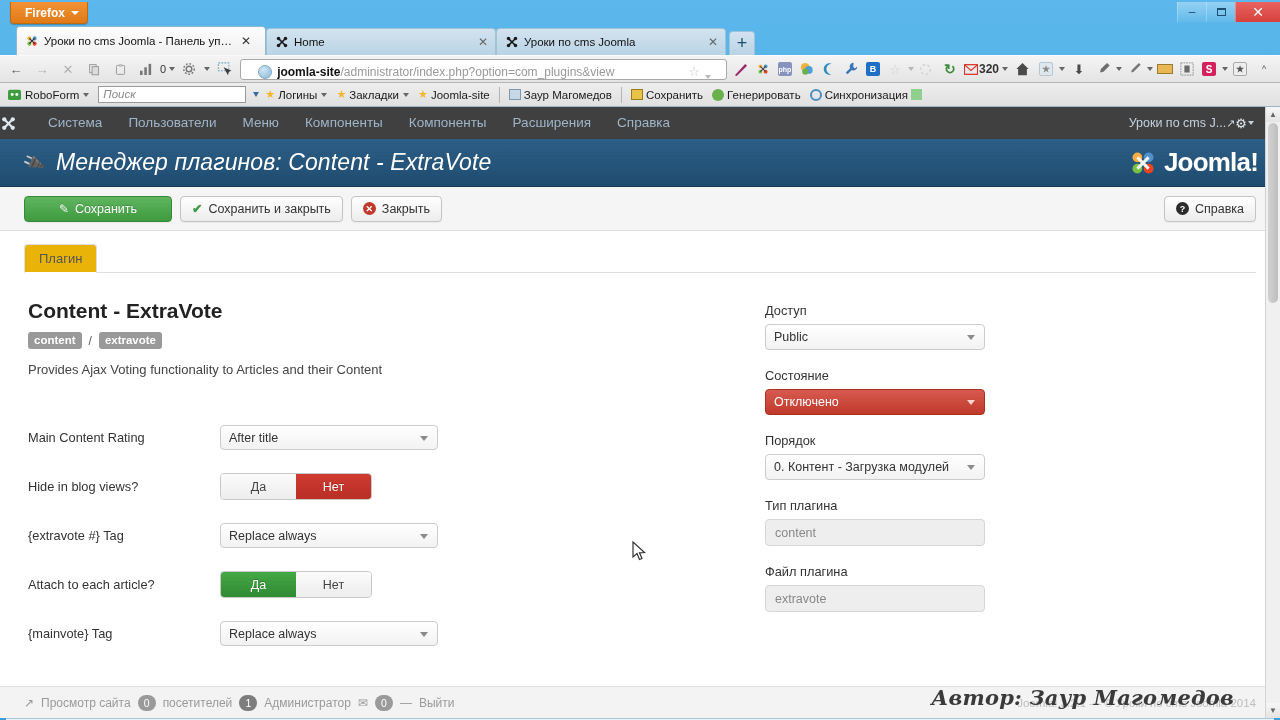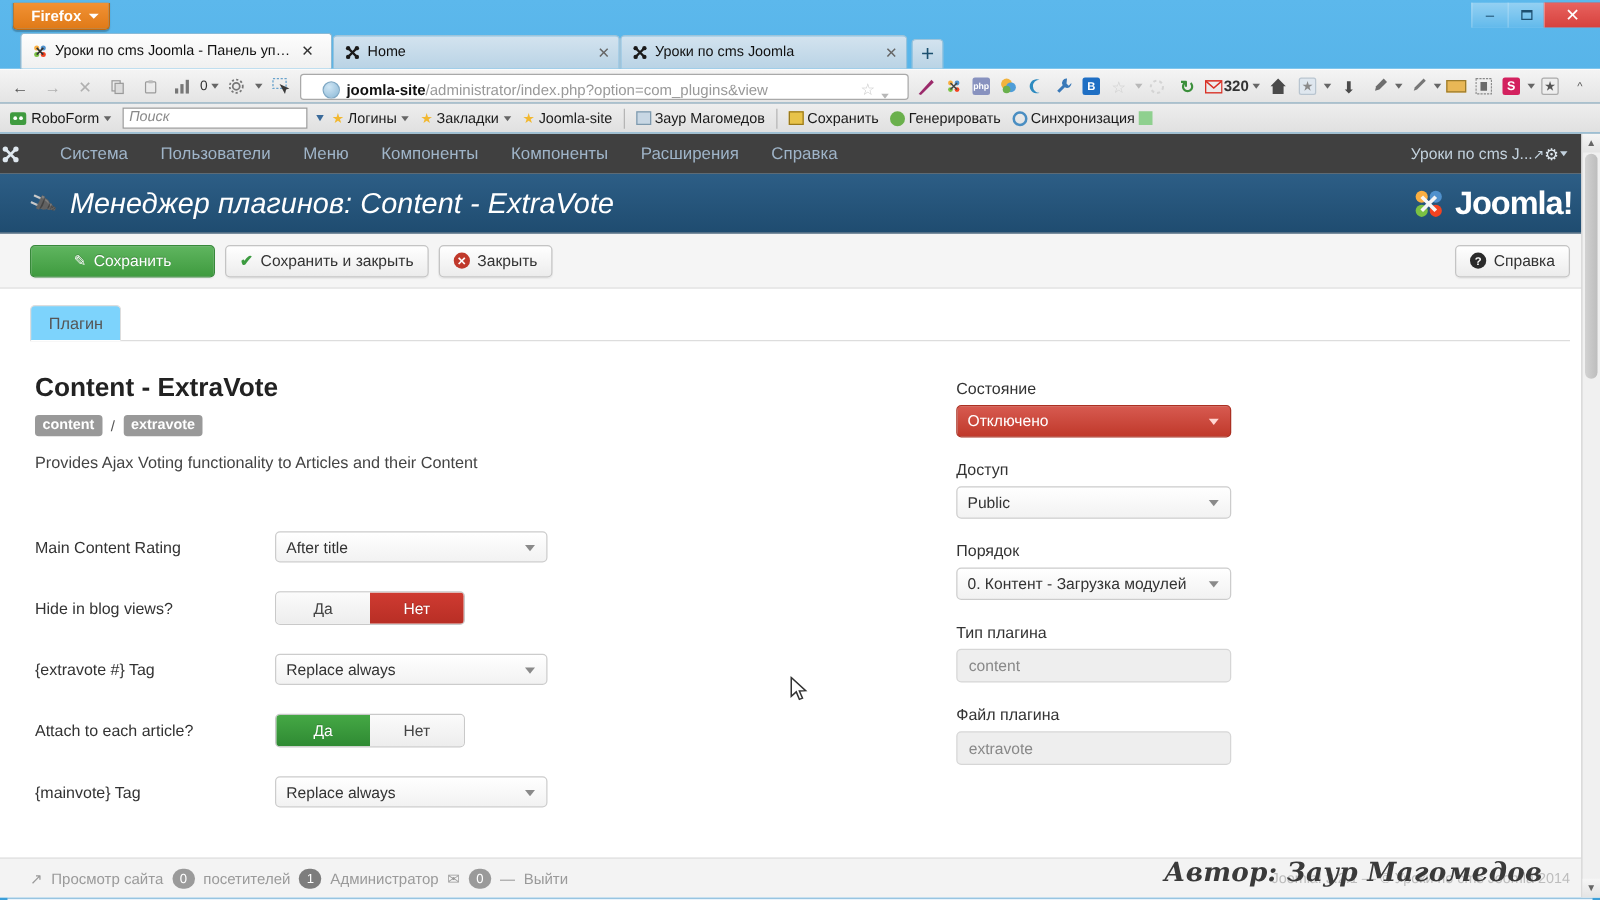--- a/index.html
+++ b/index.html
@@ -313,21 +313,21 @@
     border-bottom: 1px solid #dddddd;
     margin-top: 10px;
   }
   #tabs .ptab {
     border: 1px solid #ddd;
     border-bottom: 1px solid #fff;
     border-radius: 4px 4px 0 0;
     padding: 6px 14px 6px 14px;
     font-size: 13px;
     color: #555;
-    background: #7dd3fc;
+    background: #eab308;
     margin-bottom: -1px;
   }
 
   #panes { display: flex; padding-top: 26px; }
   #leftpane { width: 705px; flex: 0 0 705px; }
   #rightpane {
     flex: 1 1 auto;
     padding-left: 36px;
     padding-top: 4px;
   }
@@ -893,30 +893,30 @@
             <div class="flabel">{mainvote} Tag</div>
             <div class="select">
               <span>Replace always</span>
               <span class="dncaret"></span>
             </div>
           </div>
         </div>
 
         <div id="rightpane">
           <div class="rfield">
+            <div class="rlabel">Доступ</div>
+            <div class="rselect">
+              <span>Public</span>
+              <span class="dncaret"></span>
+            </div>
+          </div>
+          <div class="rfield">
             <div class="rlabel">Состояние</div>
             <div class="rselect danger">
               <span>Отключено</span>
-              <span class="dncaret"></span>
-            </div>
-          </div>
-          <div class="rfield">
-            <div class="rlabel">Доступ</div>
-            <div class="rselect">
-              <span>Public</span>
               <span class="dncaret"></span>
             </div>
           </div>
           <div class="rfield">
             <div class="rlabel">Порядок</div>
             <div class="rselect">
               <span style="white-space:nowrap;overflow:hidden;max-width:186px;">0. Контент - Загрузка модулей</span>
               <span class="dncaret"></span>
             </div>
           </div>

